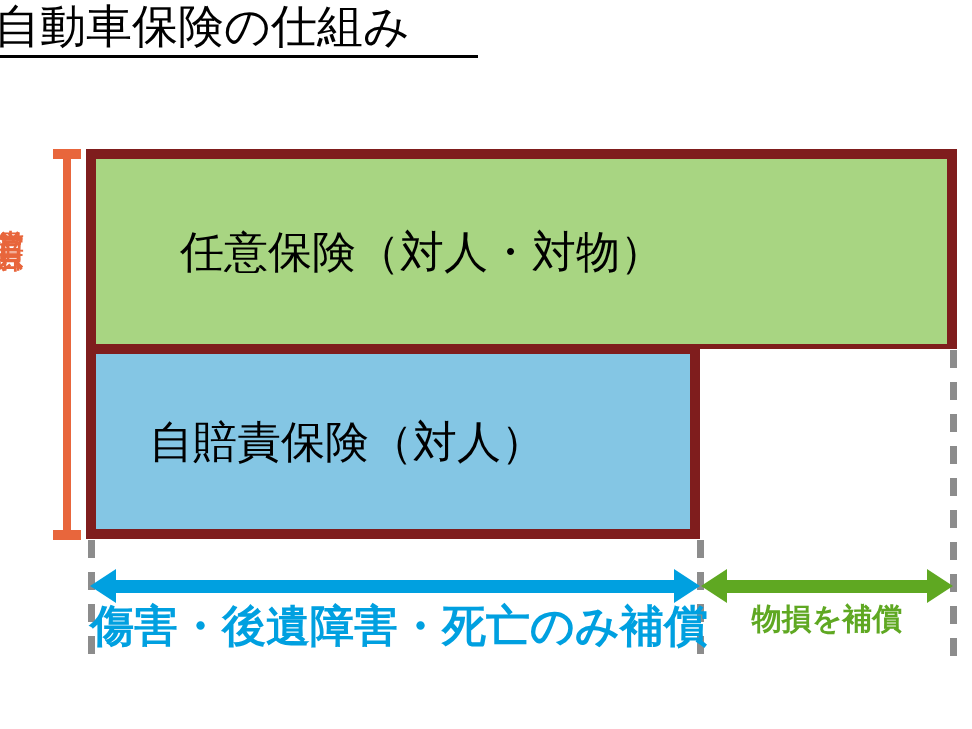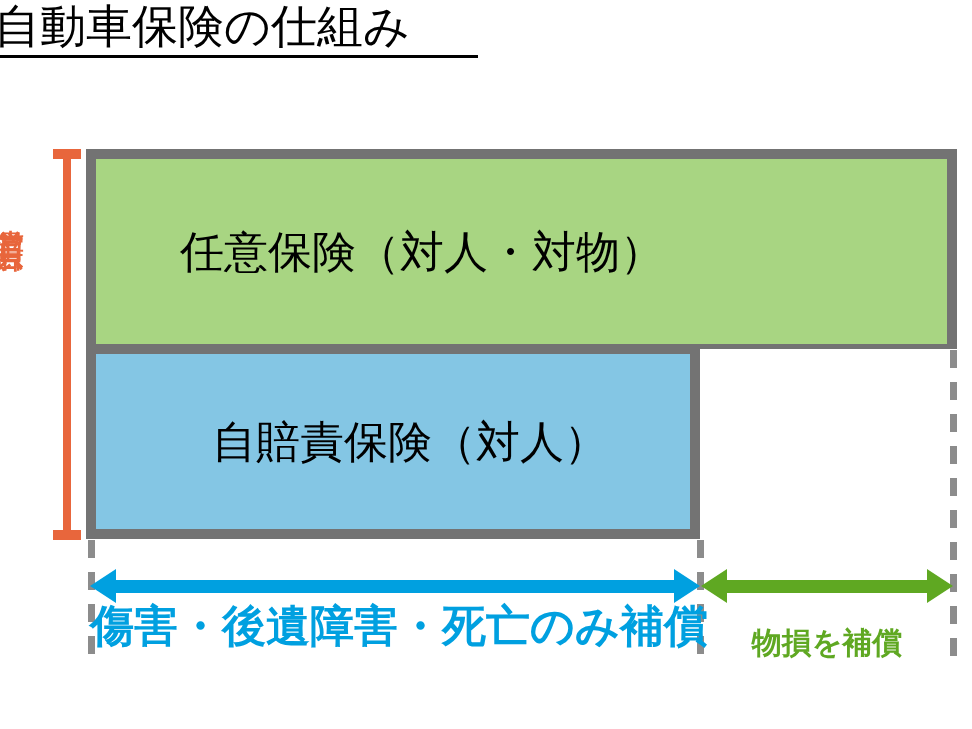--- a/index.html
+++ b/index.html
@@ -77,21 +77,21 @@
     text-orientation: upright;
     line-height: 1.0;
     letter-spacing: 0px;
     white-space: nowrap;
   }
 
   
   .ins-box {
     position: absolute;
     box-sizing: border-box;
-    border: 10px solid #737373;
+    border: 10px solid #7f1d1d;
     display: flex;
     align-items: center;
   }
   #box-optional {
     left: 86px;
     top: 149px;
     width: 871px;
     height: 200px;
     background: #A8D582;
     border-bottom-width: 5px;
@@ -107,21 +107,21 @@
   .box-label {
     font-size: 44px;
     color: #000000;
     white-space: nowrap;
     line-height: 1;
   }
   #box-optional .box-label {
     margin-left: 84px;
   }
   #box-compulsory .box-label {
-    margin-left: 116px;
+    margin-left: 53px;
   }
 
   
   .dash-line {
     position: absolute;
     width: 7px;
     background-image: linear-gradient(
       to bottom,
       #8C8C8C 0px, #8C8C8C 18px,
       rgba(0,0,0,0) 18px, rgba(0,0,0,0) 32px
@@ -177,21 +177,20 @@
     top: 604px;
     width: 610px;
     color: #00A0E0;
   }
   #caption-property {
     left: 701px;
     top: 604px;
     width: 252px;
     color: #5FA822;
     font-size: 30px;
-    margin-top: 24px;
   }
 </style>
 </head>
 <body>
 
 <div id="stage">
 
   <div id="title">自動車保険の仕組み</div>
   <div id="title-underline"></div>
 

